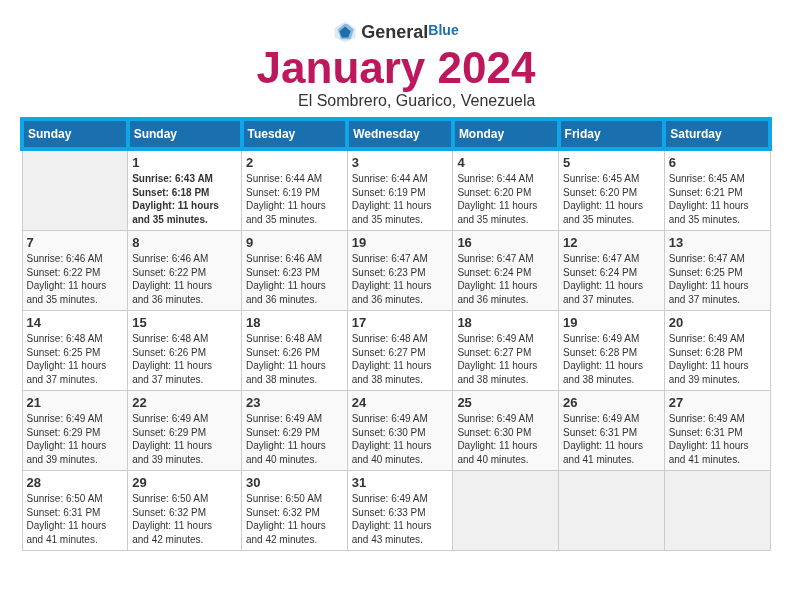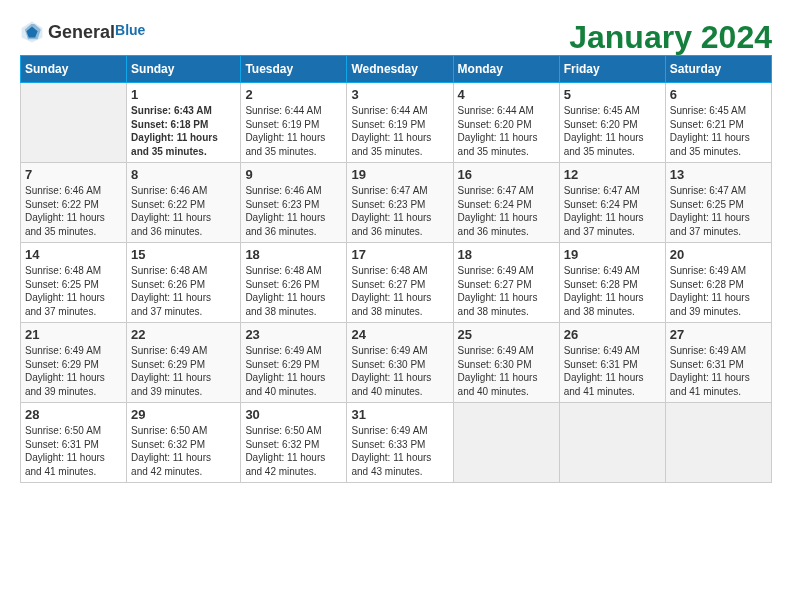--- a/index.html
+++ b/index.html
@@ -6,22 +6,23 @@
     body {
       font-family: Arial, sans-serif;
       background: #fff;
       width: 792px;
       min-height: 612px;
       padding: 20px;
     }
     .header {
       display: flex;
       justify-content: space-between;
-      align-items: flex-start;
-      margin-bottom: 0;
+      align-items: center;
+      margin-bottom: 7px;
+      flex-direction: column;
     }
     .logo {
       display: flex;
       align-items: center;
       gap: 4px;
     }
     .logo-text-general {
       font-size: 18px;
       font-weight: bold;
       color: #333;
@@ -34,42 +35,42 @@
       line-height: 1;
     }
     .logo-icon {
       width: 24px;
       height: 24px;
     }
     .title-block {
       text-align: right;
     }
     .month-title {
-      font-size: 32px;
-      font-weight: bold;
-      color: #15803d;
+      font-size: 44px;
+      font-weight: bold;
+      color: #be185d;
       line-height: 1.1;
     }
     .location {
       font-size: 16px;
       color: #333;
     }
     table {
       width: 100%;
       border-collapse: collapse;
       font-size: 11px;
     }
     thead tr th {
       background-color: #1a6faf;
       color: #fff;
       padding: 6px 4px;
       text-align: left;
       font-size: 12px;
       font-weight: bold;
-      border: 1px solid #0ea5e9;
+      border: 4px solid #0ea5e9;
     }
     tbody tr td {
       border: 1px solid #ccc;
       vertical-align: top;
       padding: 4px;
       height: 80px;
       background: #fff;
     }
     tbody tr:nth-child(even) td {
       background: #f9f9f9;
@@ -102,20 +103,21 @@
     </svg>
     <div>
       <div style="display:flex; gap:0;">
         <span class="logo-text-general">General</span>
           <span class="logo-text-blue">Blue</span>
       </div>
     </div>
   </div>
   <div class="title-block">
     <div class="month-title">January 2024</div>
+    <div class="location">El Sombrero, Guarico, Venezuela</div>
   </div>
 </div>
 
 <table>
   <thead>
     <tr>
     <th>Sunday</th>
         <th>Sunday</th>
         <th>Tuesday</th>
         <th>Wednesday</th>

